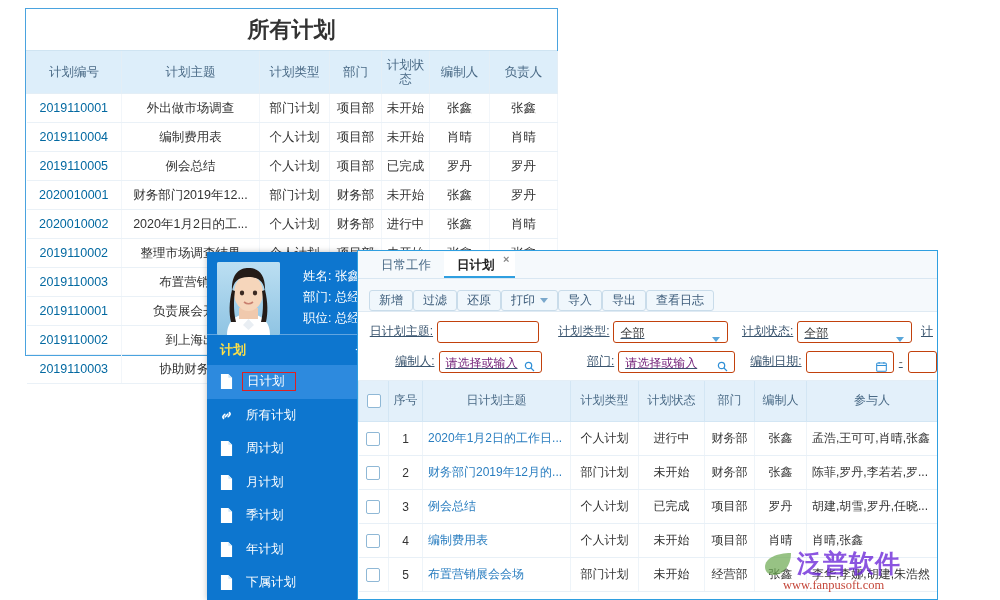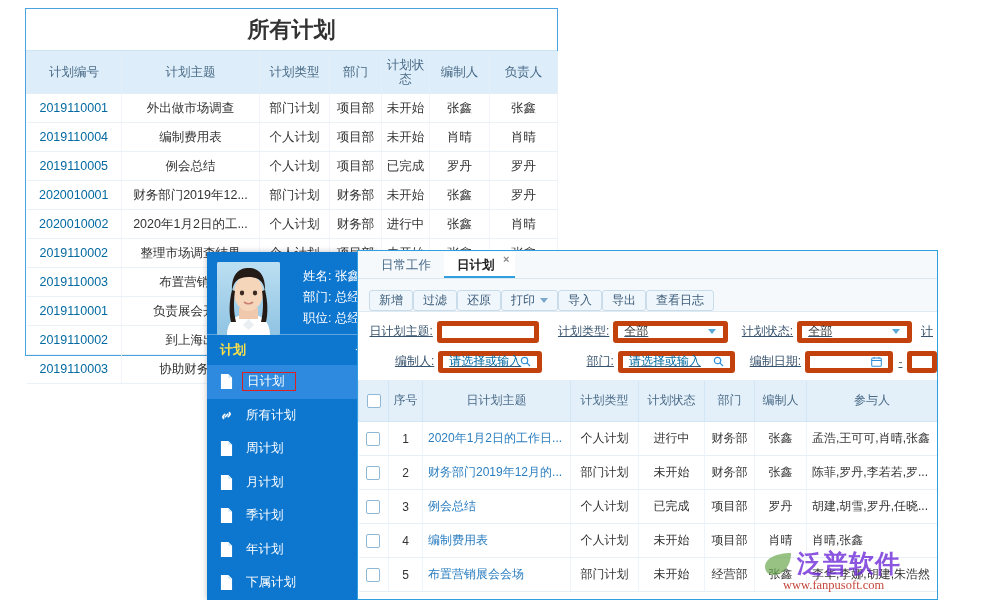--- a/index.html
+++ b/index.html
@@ -242,32 +242,32 @@
     text-decoration: underline;
   }
   .frow:last-child { margin-bottom: 0; }
   .flabel {
     text-align: right;
     white-space: nowrap;
     margin-right: 4px;
   }
   .fctl {
     height: 22px;
-    border: 5px solid #c2410c;
+    border: 1px solid #c2410c;
     border-radius: 3px;
     background: #ffffff;
     box-sizing: border-box;
     display: flex;
-    align-items: center;
+    align-items: flex-end;
     padding: 0 6px;
     font-size: 12px;
     color: #333;
     position: relative;
   }
-  .fctl.placeholder-txt { color: #0369a1; }
+  .fctl.placeholder-txt { color: #701a75; }
   .fctl .sel-caret {
     position: absolute;
     right: 7px;
     border-left: 4px solid transparent;
     border-right: 4px solid transparent;
     border-top: 5px solid #5aa7da;
   }
   .fctl .mag { position:absolute; right:6px; width:11px; height:11px; }
   .fctl .cal { position:absolute; right:6px; width:11px; height:11px; }
   .dash { margin: 0 5px; color:#666; }

